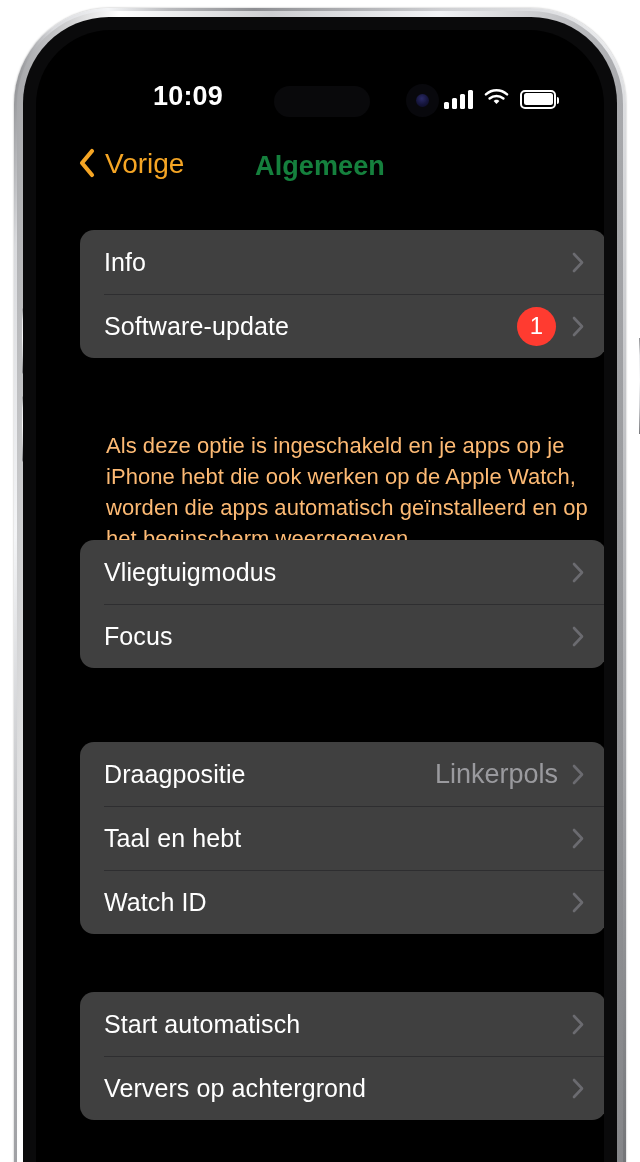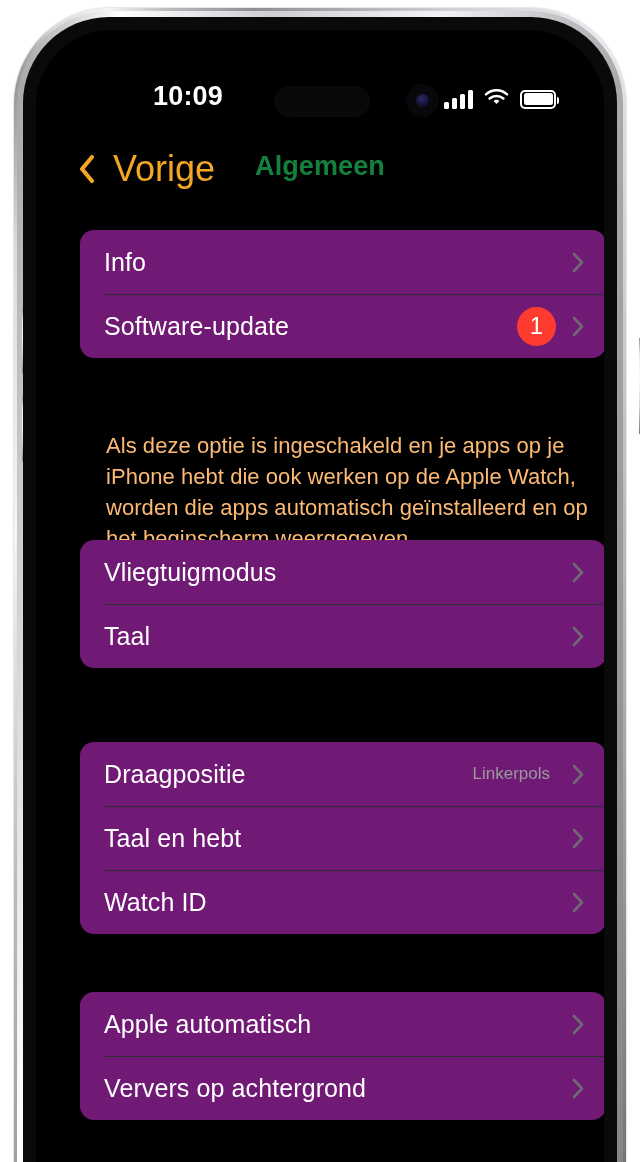--- a/index.html
+++ b/index.html
@@ -182,24 +182,23 @@
     left: 0; top: 104px;
     width: 100%;
     height: 68px;
     z-index: 4;
   }
   .nav-back {
     position: absolute;
     left: 42px;
     top: 14px;
     display: flex;
-    align-items: center;
-    gap: 18px;
+    gap: 10px;
     color: #f5a524;
-    font-size: 36px;
+    font-size: 28px;
     cursor: pointer;
   }
   .chev-back {
     width: 17px;
     height: 30px;
   }
   .nav-title {
     position: absolute;
     left: 0; right: 0;
     top: 17px;
@@ -216,21 +215,21 @@
     left: 0;
     top: 172px;
     width: 100%;
     bottom: 0;
   }
 
   .group {
     position: absolute;
     left: 44px;
     width: 526px;
-    background: #701a75;
+    background: #404040;
     border-radius: 14px;
     overflow: hidden;
   }
 
   .row {
     position: relative;
     display: flex;
     align-items: center;
     height: 64px;
     padding: 0 22px 0 24px;
@@ -248,22 +247,22 @@
   }
   .row-label {
     color: #ffffff;
     font-size: 25px;
     letter-spacing: 0.1px;
     flex: 1 1 auto;
     white-space: nowrap;
   }
   .row-value {
     color: #9a9a9e;
-    font-size: 17px;
-    margin-right: 22px;
+    font-size: 27px;
+    margin-right: 14px;
     white-space: nowrap;
   }
   .chev {
     width: 12px;
     height: 21px;
     flex: 0 0 auto;
     opacity: 0.95;
   }
 
   .badge {
@@ -389,21 +388,21 @@
           <div class="footnote" id="footnote-1">Als deze optie is ingeschakeld en je apps op je iPhone hebt die ook werken op de Apple Watch, worden die apps automatisch geïnstalleerd en op het beginscherm weergegeven.</div>
 
           <div class="group" id="group-2">
             <div class="row">
               <span class="row-label">Vliegtuigmodus</span>
               <svg class="chev" viewBox="0 0 12 21" fill="none">
                 <path d="M2 2l8 8.5L2 19" stroke="#6e6e73" stroke-width="2.6" stroke-linecap="round" stroke-linejoin="round"></path>
               </svg>
             </div>
             <div class="row">
-              <span class="row-label">Taal</span>
+              <span class="row-label">Focus</span>
               <svg class="chev" viewBox="0 0 12 21" fill="none">
                 <path d="M2 2l8 8.5L2 19" stroke="#6e6e73" stroke-width="2.6" stroke-linecap="round" stroke-linejoin="round"></path>
               </svg>
             </div>
           </div>
 
           <div class="group" id="group-3">
             <div class="row">
               <span class="row-label">Draagpositie</span>
               <span class="row-value">Linkerpols</span>
@@ -420,21 +419,21 @@
             <div class="row">
               <span class="row-label">Watch ID</span>
               <svg class="chev" viewBox="0 0 12 21" fill="none">
                 <path d="M2 2l8 8.5L2 19" stroke="#6e6e73" stroke-width="2.6" stroke-linecap="round" stroke-linejoin="round"></path>
               </svg>
             </div>
           </div>
 
           <div class="group" id="group-4">
             <div class="row">
-              <span class="row-label">Apple automatisch</span>
+              <span class="row-label">Start automatisch</span>
               <svg class="chev" viewBox="0 0 12 21" fill="none">
                 <path d="M2 2l8 8.5L2 19" stroke="#6e6e73" stroke-width="2.6" stroke-linecap="round" stroke-linejoin="round"></path>
               </svg>
             </div>
             <div class="row">
               <span class="row-label">Ververs op achtergrond</span>
               <svg class="chev" viewBox="0 0 12 21" fill="none">
                 <path d="M2 2l8 8.5L2 19" stroke="#6e6e73" stroke-width="2.6" stroke-linecap="round" stroke-linejoin="round"></path>
               </svg>
             </div>

